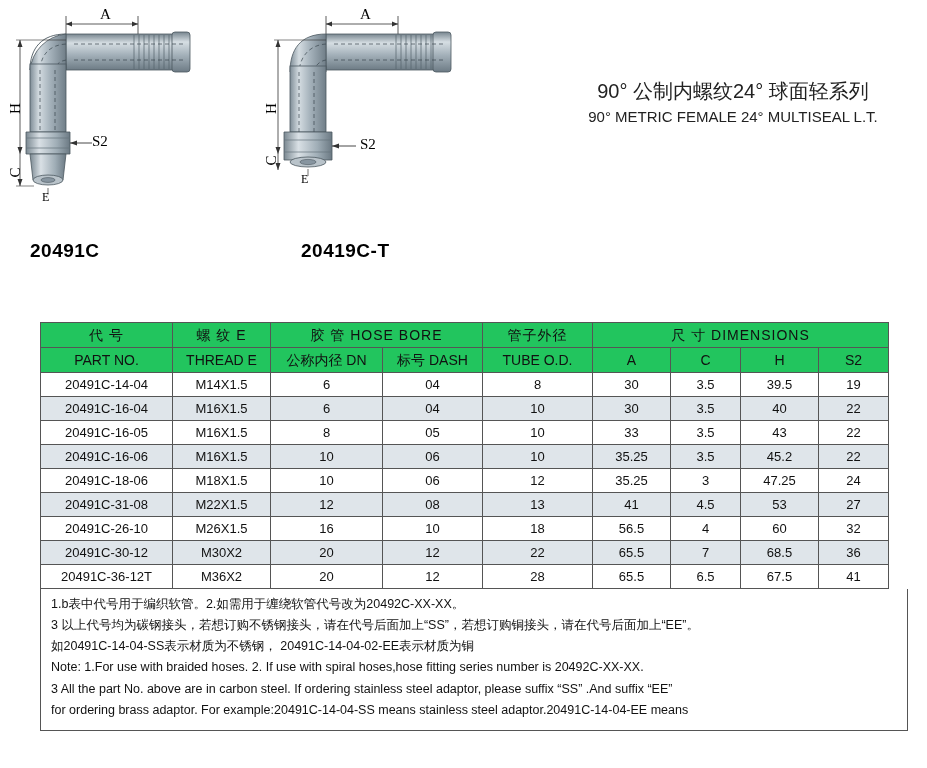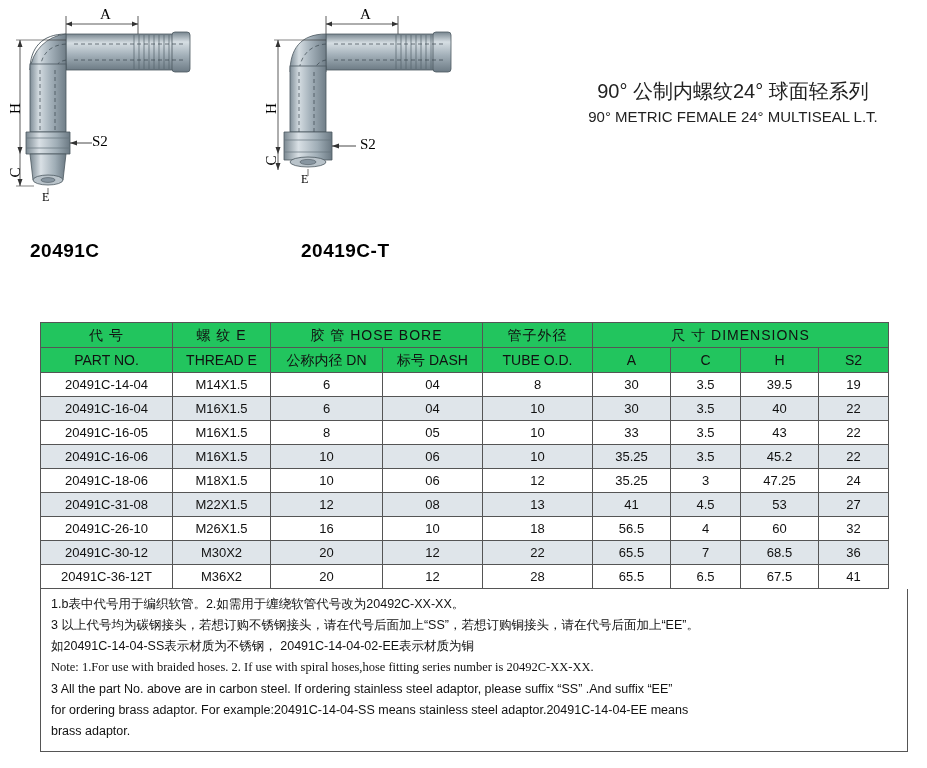--- a/index.html
+++ b/index.html
@@ -414,20 +414,19 @@
           <td>67.5</td>
           <td>41</td>
         </tr>
       </tbody>
     </table>
 
     <div class="notes">
       <p>1.b表中代号用于编织软管。2.如需用于缠绕软管代号改为20492C-XX-XX。</p>
       <p>3 以上代号均为碳钢接头，若想订购不锈钢接头，请在代号后面加上“SS”，若想订购铜接头，请在代号后面加上“EE”。</p>
       <p>如20491C-14-04-SS表示材质为不锈钢，  20491C-14-04-02-EE表示材质为铜</p>
-      <p style="font-family:Liberation Serif, serif;">Note: 1.For use with braided hoses. 2. If use with spiral hoses,hose fitting series number is 20492C-XX-XX.</p>
+      <p style="">Note: 1.For use with braided hoses. 2. If use with spiral hoses,hose fitting series number is 20492C-XX-XX.</p>
       <p>3 All the part No. above are in carbon steel. If ordering stainless steel adaptor, please suffix “SS” .And suffix “EE”</p>
       <p>for ordering brass adaptor. For example:20491C-14-04-SS  means stainless steel adaptor.20491C-14-04-EE means</p>
-      <p> brass adaptor.</p>
     </div>
   </div>
 
 </div>
 
 </body></html>

